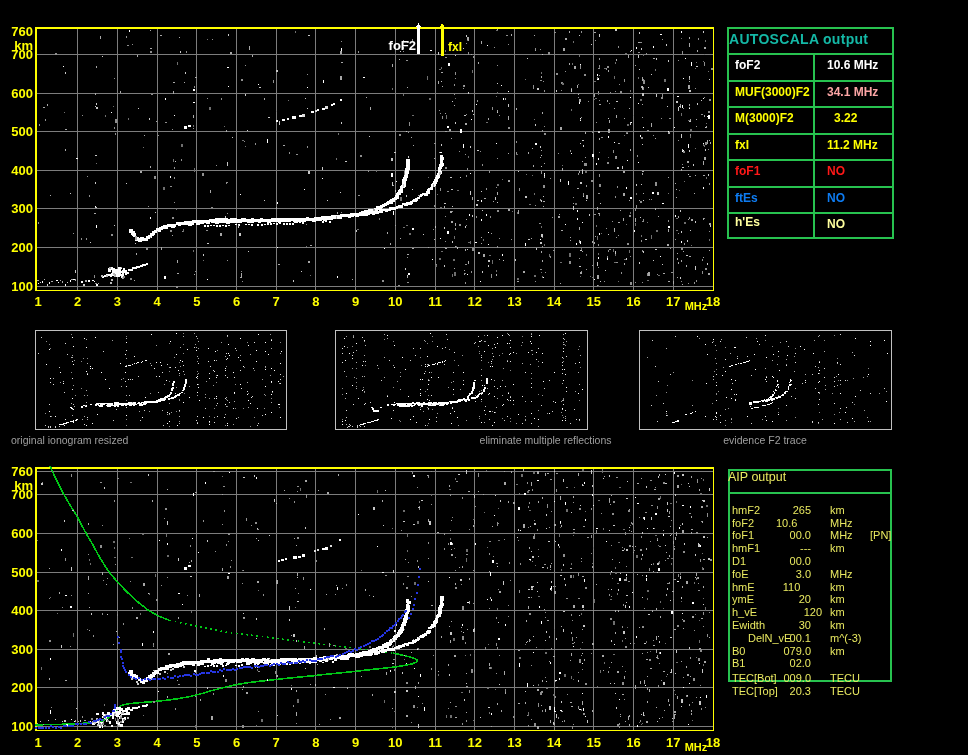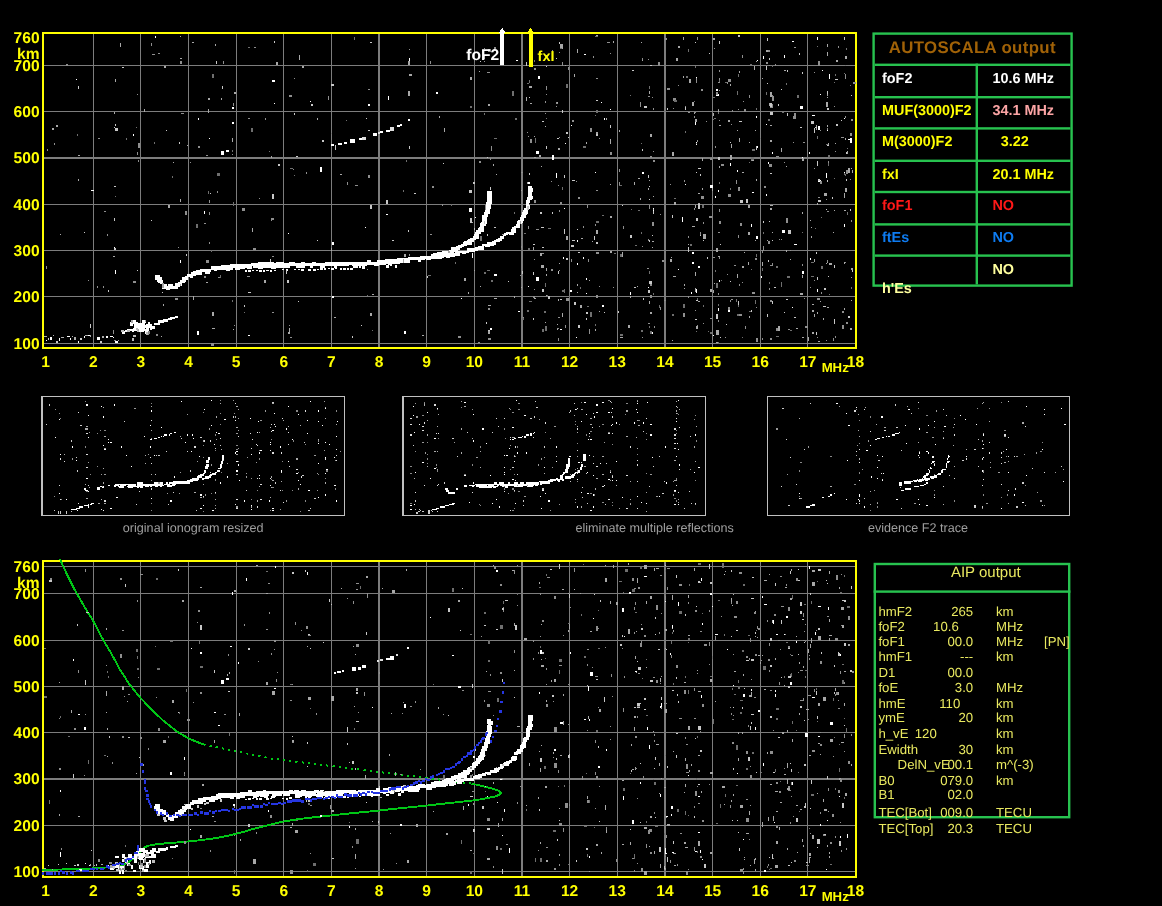--- a/index.html
+++ b/index.html
@@ -157,55 +157,55 @@
 <path fill="#aaaaaa" d="M522 342h1v1h-1z M522 363h1v1h-1z M580 355h1v1h-1z M509 335h1v1h-1z M510 396h1v1h-1z M425 371h1v1h-1z M424 340h1v1h-1z M479 416h1v1h-1z M478 346h1v1h-1z M497 398h1v1h-1z M496 407h1v1h-1z M492 353h1v1h-1z M491 363h1v1h-1z M492 348h1v1h-1z M563 334h1v1h-1z M563 400h1v1h-1z M364 355h1v1h-1z M364 376h1v1h-1z M364 391h1v1h-1z M531 373h1v1h-1z M494 380h1v1h-1z M453 381h1v1h-1z M453 394h1v1h-1z M579 420h1v1h-1z M579 384h1v1h-1z M578 372h1v1h-1z M538 426h1v1h-1z M513 404h1v1h-1z M502 380h1v1h-1z M502 395h1v1h-1z M481 360h1v1h-1z M481 390h1v1h-1z M481 380h1v1h-1z M353 337h1v1h-1z M356 350h1v1h-1z M356 362h1v1h-1z M356 388h1v1h-1z M563 344h1v1h-1z M563 342h1v1h-1z M481 355h1v1h-1z M345 398h1v1h-1z M346 424h1v1h-1z M393 365h1v1h-1z M487 388h1v1h-1z M525 401h1v1h-1z M525 416h1v1h-1z M525 420h1v1h-1z M428 364h1v1h-1z M384 377h1v1h-1z M384 357h1v1h-1z M384 334h1v1h-1z M531 334h1v1h-1z M531 350h1v1h-1z M532 354h1v1h-1z M530 364h1v1h-1z M564 339h1v1h-1z M484 341h1v1h-1z M484 422h1v1h-1z M427 364h1v1h-1z M400 376h1v1h-1z M400 389h1v1h-1z M387 338h1v1h-1z M562 383h1v1h-1z M562 400h1v1h-1z M565 418h1v1h-1z M566 341h1v1h-1z M565 416h1v1h-1z M362 376h1v1h-1z M365 345h1v1h-1z"></path>
 <path fill="#999999" d="M354 377h1v1h-1z M352 368h1v1h-1z M499 355h1v1h-1z M439 404h1v1h-1z M397 381h1v1h-1z M561 412h1v1h-1z M460 389h1v1h-1z M516 353h1v1h-1z M378 368h1v1h-1z M575 391h1v1h-1z M423 411h1v1h-1z M431 404h1v1h-1z M451 382h1v1h-1z M346 336h1v1h-1z M542 395h1v1h-1z M538 410h1v1h-1z M448 387h1v1h-1z M485 341h1v1h-1z M347 347h1v1h-1z M503 368h1v1h-1z M449 349h1v1h-1z M525 419h1v1h-1z M437 413h1v1h-1z M458 365h1v1h-1z M466 420h1v1h-1z M561 401h1v1h-1z M547 413h1v1h-1z M508 400h1v1h-1z M462 355h1v1h-1z M353 336h1v1h-1z M458 425h1v1h-1z M475 395h1v1h-1z M516 423h1v1h-1z"></path>
 <path fill="#ffffff" d="M753 401h2v1h-2z M753 401h1v2h-1z M754 401h1v2h-1z M755 401h2v2h-2z M756 401h1v2h-1z M757 401h2v2h-2z M758 401h2v1h-2z M761 400h1v1h-1z M762 400h2v2h-2z M764 399h1v2h-1z M766 399h1v1h-1z M768 398h1v1h-1z M769 397h1v1h-1z M770 397h2v2h-2z M770 396h2v1h-2z M771 396h2v1h-2z M772 395h1v2h-1z M772 394h1v1h-1z M773 394h1v2h-1z M774 393h1v1h-1z M774 392h1v2h-1z M775 390h2v1h-2z M775 389h1v1h-1z M776 386h1v1h-1z M777 385h1v1h-1z M777 384h2v1h-2z M777 380h1v2h-1z M758 401h1v1h-1z M760 401h1v1h-1z M762 401h2v1h-2z M765 400h2v2h-2z M765 400h2v1h-2z M766 400h2v2h-2z M767 399h2v2h-2z M768 399h2v2h-2z M769 399h1v2h-1z M770 399h1v1h-1z M771 399h2v2h-2z M772 398h2v2h-2z M773 398h2v2h-2z M774 398h1v1h-1z M775 397h1v1h-1z M776 397h2v2h-2z M777 397h2v1h-2z M778 396h2v2h-2z M779 396h2v2h-2z M779 396h1v2h-1z M781 395h1v1h-1z M782 394h2v2h-2z M783 394h1v1h-1z M784 393h2v1h-2z M784 392h1v1h-1z M785 391h1v2h-1z M786 391h2v1h-2z M788 388h1v2h-1z M788 386h1v2h-1z M789 385h2v1h-2z M789 384h2v2h-2z M789 382h1v1h-1z M790 381h1v1h-1z M790 380h2v1h-2z M790 379h1v2h-1z M749 402h3v3h-3z M751 408h1v1h-1z M752 408h1v1h-1z M754 407h1v1h-1z M755 407h1v1h-1z M756 407h1v1h-1z M757 407h1v1h-1z M758 407h1v1h-1z M762 405h1v1h-1z M763 405h1v1h-1z M764 405h1v1h-1z M765 405h1v1h-1z M767 404h1v1h-1z M768 404h1v1h-1z M769 404h1v1h-1z M770 403h1v1h-1z M771 403h1v1h-1z M772 402h1v1h-1z M672 422h1v1h-1z M673 422h1v1h-1z M674 422h1v1h-1z M675 421h2v1h-2z M676 421h1v1h-1z M677 421h2v1h-2z M677 420h2v1h-2z M678 420h1v1h-1z M685 414h1v1h-1z M686 414h1v1h-1z M690 413h1v1h-1z M691 413h1v1h-1z M692 412h1v1h-1z M695 411h1v1h-1z M729 366h1v1h-1z M730 366h1v1h-1z M731 365h1v1h-1z M732 365h1v1h-1z M735 364h1v1h-1z M736 364h1v1h-1z M738 363h1v1h-1z M740 363h1v1h-1z M741 363h1v1h-1z M743 362h1v1h-1z M744 362h1v1h-1z M745 362h1v1h-1z M746 361h1v1h-1z M747 361h1v1h-1z M748 361h1v1h-1z M749 360h1v1h-1z M870 345h1v1h-1z M870 341h1v1h-1z M834 423h1v1h-1z M778 387h1v1h-1z M779 370h1v1h-1z M778 414h1v1h-1z M773 377h1v1h-1z M772 421h1v1h-1z M773 354h1v1h-1z M773 391h1v1h-1z M705 416h1v1h-1z M705 344h1v1h-1z M840 393h1v1h-1z M725 371h1v1h-1z M726 397h1v1h-1z M804 349h1v1h-1z M805 380h1v1h-1z M666 411h1v1h-1z M813 353h1v1h-1z M845 412h1v1h-1z M713 339h1v1h-1z M766 420h1v1h-1z M766 357h1v1h-1z M765 379h1v1h-1z M731 379h1v1h-1z M731 389h1v1h-1z M731 398h1v1h-1z M852 418h1v1h-1z M819 362h1v1h-1z M819 370h1v1h-1z M818 373h1v1h-1z M818 392h1v1h-1z M819 381h1v1h-1z M735 347h1v1h-1z M735 380h1v1h-1z M735 400h1v1h-1z M716 412h1v1h-1z M716 413h1v1h-1z M716 385h1v1h-1z M720 422h1v1h-1z M868 374h1v1h-1z M800 346h1v1h-1z M749 403h1v1h-1z M736 394h1v1h-1z M772 376h1v1h-1z M884 340h1v1h-1z M715 416h1v1h-1z M707 354h1v1h-1z M791 384h1v1h-1z M886 401h1v1h-1z M755 369h1v1h-1z M787 355h1v1h-1z M855 338h1v1h-1z M855 396h1v1h-1z M754 354h1v1h-1z M766 377h1v1h-1z M765 416h1v1h-1z M747 416h1v1h-1z M838 374h1v1h-1z M706 383h1v1h-1z M778 351h1v1h-1z M887 353h1v1h-1z M697 336h1v1h-1z M757 341h1v1h-1z M734 347h1v1h-1z M722 375h1v1h-1z"></path>
 <path fill="#dddddd" d="M870 393h1v1h-1z M834 377h1v1h-1z M834 386h1v1h-1z M716 374h1v1h-1z M716 400h1v1h-1z M716 417h1v1h-1z M840 380h1v1h-1z M840 408h1v1h-1z M840 364h1v1h-1z M840 334h1v1h-1z M725 359h1v1h-1z M805 382h1v1h-1z M666 415h1v1h-1z M737 358h1v1h-1z M812 421h1v1h-1z M845 380h1v1h-1z M846 407h1v1h-1z M837 362h1v1h-1z M713 376h1v1h-1z M712 342h1v1h-1z M713 419h1v1h-1z M766 381h1v1h-1z M765 335h1v1h-1z M824 377h1v1h-1z M824 368h1v1h-1z M795 362h1v1h-1z M795 353h1v1h-1z M795 398h1v1h-1z M834 403h1v1h-1z M834 381h1v1h-1z M818 382h1v1h-1z M735 399h1v1h-1z M734 394h1v1h-1z M854 355h1v1h-1z M716 419h1v1h-1z M720 341h1v1h-1z M868 421h1v1h-1z M786 341h1v1h-1z M786 405h1v1h-1z M786 365h1v1h-1z M818 404h1v1h-1z M819 399h1v1h-1z"></path>
 <path fill="#888888" d="M834 335h1v1h-1z M834 414h1v1h-1z M716 350h1v1h-1z M716 394h1v1h-1z M778 408h1v1h-1z M778 395h1v1h-1z M778 412h1v1h-1z M772 346h1v1h-1z M839 412h1v1h-1z M725 425h1v1h-1z M725 347h1v1h-1z M666 413h1v1h-1z M666 392h1v1h-1z M667 385h1v1h-1z M692 380h1v1h-1z M838 380h1v1h-1z M837 358h1v1h-1z M712 403h1v1h-1z M713 341h1v1h-1z M765 340h1v1h-1z M766 376h1v1h-1z M824 340h1v1h-1z M731 418h1v1h-1z M731 422h1v1h-1z M795 348h1v1h-1z M795 417h1v1h-1z M819 412h1v1h-1z M818 423h1v1h-1z M854 404h1v1h-1z M716 393h1v1h-1z M716 369h1v1h-1z M868 368h1v1h-1z M867 376h1v1h-1z M786 364h1v1h-1z M819 373h1v1h-1z M819 392h1v1h-1z"></path>
 <path fill="#aaaaaa" d="M715 345h1v1h-1z M715 358h1v1h-1z M778 386h1v1h-1z M778 356h1v1h-1z M772 360h1v1h-1z M840 384h1v1h-1z M840 419h1v1h-1z M725 420h1v1h-1z M725 409h1v1h-1z M805 374h1v1h-1z M666 348h1v1h-1z M667 415h1v1h-1z M692 405h1v1h-1z M737 356h1v1h-1z M837 385h1v1h-1z M837 363h1v1h-1z M713 379h1v1h-1z M765 368h1v1h-1z M825 385h1v1h-1z M825 389h1v1h-1z M824 351h1v1h-1z M731 419h1v1h-1z M730 353h1v1h-1z M852 352h1v1h-1z M795 388h1v1h-1z M794 371h1v1h-1z M819 361h1v1h-1z M854 421h1v1h-1z M716 382h1v1h-1z M716 363h1v1h-1z M721 339h1v1h-1z M786 359h1v1h-1z M786 420h1v1h-1z M819 335h1v1h-1z M818 336h1v1h-1z M818 367h1v1h-1z"></path>
 <path fill="#999999" d="M647 357h1v1h-1z M656 395h1v1h-1z M777 364h1v1h-1z M762 419h1v1h-1z M794 356h1v1h-1z M867 417h1v1h-1z M723 367h1v1h-1z M780 342h1v1h-1z M879 393h1v1h-1z M832 393h1v1h-1z M699 338h1v1h-1z M756 338h1v1h-1z M714 371h1v1h-1z M819 393h1v1h-1z M847 380h1v1h-1z M718 391h1v1h-1z M822 419h1v1h-1z M853 378h1v1h-1z M870 421h1v1h-1z M728 408h1v1h-1z M836 376h1v1h-1z M864 410h1v1h-1z M673 372h1v1h-1z M863 377h1v1h-1z M814 340h1v1h-1z M886 391h1v1h-1z"></path>
 <path fill="#cccccc" d="M651 405h1v1h-1z M884 388h1v1h-1z M788 346h1v1h-1z M802 383h1v1h-1z M818 422h1v1h-1z M812 422h1v1h-1z M847 422h1v1h-1z M732 383h1v1h-1z M658 381h1v1h-1z M852 402h1v1h-1z M670 374h1v1h-1z M720 415h1v1h-1z M746 337h1v1h-1z M751 375h1v1h-1z M751 423h1v1h-1z M815 366h1v1h-1z M652 340h1v1h-1z M747 356h1v1h-1z M663 403h1v1h-1z M657 421h1v1h-1z M815 388h1v1h-1z M759 344h1v1h-1z M791 396h1v1h-1z M860 390h1v1h-1z M812 374h1v1h-1z M675 336h1v1h-1z M655 366h1v1h-1z M750 406h1v1h-1z"></path>
 </svg>
 <div style="position:absolute;left:727px;top:26.8px;width:166.5px;height:212px;border:2px solid #27c24f;box-sizing:border-box">
-<div style="position:absolute;left:0;top:2px;width:100%;height:26.5px;line-height:26.5px;text-align:center;color:#a16207;font:bold 14px 'Liberation Sans',sans-serif;letter-spacing:.3px">AUTOSCALA output</div>
+<div style="position:absolute;left:0;top:2px;width:100%;height:26.5px;line-height:26.5px;text-align:left;color:#14b8a6;font:bold 14px 'Liberation Sans',sans-serif;letter-spacing:.3px">AUTOSCALA output</div>
 <div style="position:absolute;left:0;top:24.6px;width:100%;height:2px;background:#27c24f"></div>
 <div style="position:absolute;left:6px;top:29.6px;height:24.5px;line-height:24.5px;color:#ffffff;font:bold 12px 'Liberation Sans',sans-serif">foF2</div>
 <div style="position:absolute;left:98px;top:29.6px;height:24.5px;line-height:24.5px;color:#ffffff;font:bold 12px 'Liberation Sans',sans-serif">10.6 MHz</div>
 <div style="position:absolute;left:0;top:51.1px;width:100%;height:2px;background:#27c24f"></div>
 <div style="position:absolute;left:6px;top:56.1px;height:24.5px;line-height:24.5px;color:#ffff00;font:bold 12px 'Liberation Sans',sans-serif">MUF(3000)F2</div>
 <div style="position:absolute;left:98px;top:56.1px;height:24.5px;line-height:24.5px;color:#fca5a5;font:bold 12px 'Liberation Sans',sans-serif">34.1 MHz</div>
 <div style="position:absolute;left:0;top:77.6px;width:100%;height:2px;background:#27c24f"></div>
 <div style="position:absolute;left:6px;top:82.6px;height:24.5px;line-height:24.5px;color:#ffff00;font:bold 12px 'Liberation Sans',sans-serif">M(3000)F2</div>
 <div style="position:absolute;left:105px;top:82.6px;height:24.5px;line-height:24.5px;color:#ffff00;font:bold 12px 'Liberation Sans',sans-serif">3.22</div>
 <div style="position:absolute;left:0;top:104.1px;width:100%;height:2px;background:#27c24f"></div>
 <div style="position:absolute;left:6px;top:109.1px;height:24.5px;line-height:24.5px;color:#ffff00;font:bold 12px 'Liberation Sans',sans-serif">fxI</div>
-<div style="position:absolute;left:98px;top:109.1px;height:24.5px;line-height:24.5px;color:#ffff00;font:bold 12px 'Liberation Sans',sans-serif">20.1 MHz</div>
+<div style="position:absolute;left:98px;top:109.1px;height:24.5px;line-height:24.5px;color:#ffff00;font:bold 12px 'Liberation Sans',sans-serif">11.2 MHz</div>
 <div style="position:absolute;left:0;top:130.6px;width:100%;height:2px;background:#27c24f"></div>
 <div style="position:absolute;left:6px;top:135.6px;height:24.5px;line-height:24.5px;color:#ff1818;font:bold 12px 'Liberation Sans',sans-serif">foF1</div>
 <div style="position:absolute;left:98px;top:135.6px;height:24.5px;line-height:24.5px;color:#ff1818;font:bold 12px 'Liberation Sans',sans-serif">NO</div>
 <div style="position:absolute;left:0;top:157.1px;width:100%;height:2px;background:#27c24f"></div>
 <div style="position:absolute;left:6px;top:162.1px;height:24.5px;line-height:24.5px;color:#0e7cf2;font:bold 12px 'Liberation Sans',sans-serif">ftEs</div>
 <div style="position:absolute;left:98px;top:162.1px;height:24.5px;line-height:24.5px;color:#0e7cf2;font:bold 12px 'Liberation Sans',sans-serif">NO</div>
 <div style="position:absolute;left:0;top:183.6px;width:100%;height:2px;background:#27c24f"></div>
-<div style="position:absolute;left:6px;top:204px;height:24.5px;line-height:24.5px;color:#ffff9e;font:bold 12px 'Liberation Sans',sans-serif">h'Es</div>
+<div style="position:absolute;left:6px;top:186px;height:24.5px;line-height:24.5px;color:#ffff9e;font:bold 12px 'Liberation Sans',sans-serif">h'Es</div>
 <div style="position:absolute;left:98px;top:188.6px;height:24.5px;line-height:24.5px;color:#ffff9e;font:bold 12px 'Liberation Sans',sans-serif">NO</div>
 <div style="position:absolute;left:83.5px;top:24.6px;bottom:0;width:2px;background:#27c24f"></div>
 </div>
 <div style="position:absolute;left:728px;top:468.8px;width:163.5px;height:213px;border:2px solid #27c24f;box-sizing:border-box"></div>
 <div style="position:absolute;left:728px;top:492.4px;width:163.5px;height:2px;background:#27c24f"></div>
-<div style="position:absolute;left:728px;top:470px;width:187px;height:22px;line-height:22px;text-align:center;color:#e9e960;font:12.5px 'Liberation Sans',sans-serif">AIP output</div>
+<div style="position:absolute;left:728px;top:470px;width:187px;height:22px;line-height:22px;text-align:left;color:#e9e960;font:12.5px 'Liberation Sans',sans-serif">AIP output</div>
 <div style="position:absolute;left:732px;top:503.8px;width:160px;height:13px;line-height:13px;color:#e9e960;font:11px 'Liberation Sans',sans-serif">
       <span style="position:absolute;left:0">hmF2</span>
       <span style="position:absolute;left:32px;width:47px;text-align:right">265</span>
       <span style="position:absolute;left:98px">km</span>
     </div>
 <div style="position:absolute;left:732px;top:516.6px;width:160px;height:13px;line-height:13px;color:#e9e960;font:11px 'Liberation Sans',sans-serif">
       <span style="position:absolute;left:0">foF2</span>
-      <span style="position:absolute;left:20px;width:47px;text-align:right">10.6</span>
+      <span style="position:absolute;left:44px;width:47px;text-align:left">10.6</span>
       <span style="position:absolute;left:98px">MHz</span>
     </div>
 <div style="position:absolute;left:732px;top:529.4px;width:160px;height:13px;line-height:13px;color:#e9e960;font:11px 'Liberation Sans',sans-serif">
       <span style="position:absolute;left:0">foF1</span>
       <span style="position:absolute;left:32px;width:47px;text-align:right">00.0</span>
       <span style="position:absolute;left:98px">MHz</span>
       <span style="position:absolute;left:138px">[PN]</span>
     </div>
 <div style="position:absolute;left:732px;top:542.2px;width:160px;height:13px;line-height:13px;color:#e9e960;font:11px 'Liberation Sans',sans-serif">
       <span style="position:absolute;left:0">hmF1</span>
@@ -227,21 +227,21 @@
       <span style="position:absolute;left:36px;width:47px;text-align:center">110</span>
       <span style="position:absolute;left:98px">km</span>
     </div>
 <div style="position:absolute;left:732px;top:593.4px;width:160px;height:13px;line-height:13px;color:#e9e960;font:11px 'Liberation Sans',sans-serif">
       <span style="position:absolute;left:0">ymE</span>
       <span style="position:absolute;left:32px;width:47px;text-align:right">20</span>
       <span style="position:absolute;left:98px">km</span>
     </div>
 <div style="position:absolute;left:732px;top:606.2px;width:160px;height:13px;line-height:13px;color:#e9e960;font:11px 'Liberation Sans',sans-serif">
       <span style="position:absolute;left:0">h_vE</span>
-      <span style="position:absolute;left:16px;width:47px;text-align:center">120</span>
+      <span style="position:absolute;left:43px;width:47px;text-align:right">120</span>
       <span style="position:absolute;left:98px">km</span>
     </div>
 <div style="position:absolute;left:732px;top:619.0px;width:160px;height:13px;line-height:13px;color:#e9e960;font:11px 'Liberation Sans',sans-serif">
       <span style="position:absolute;left:0">Ewidth</span>
       <span style="position:absolute;left:32px;width:47px;text-align:right">30</span>
       <span style="position:absolute;left:98px">km</span>
     </div>
 <div style="position:absolute;left:732px;top:631.8px;width:160px;height:13px;line-height:13px;color:#e9e960;font:11px 'Liberation Sans',sans-serif">
       <span style="position:absolute;left:16px">DelN_vE</span>
       <span style="position:absolute;left:32px;width:47px;text-align:right">00.1</span>
@@ -261,20 +261,20 @@
       <span style="position:absolute;left:0">TEC[Bot]</span>
       <span style="position:absolute;left:32px;width:47px;text-align:right">009.0</span>
       <span style="position:absolute;left:98px">TECU</span>
     </div>
 <div style="position:absolute;left:732px;top:684.7px;width:160px;height:13px;line-height:13px;color:#e9e960;font:11px 'Liberation Sans',sans-serif">
       <span style="position:absolute;left:0">TEC[Top]</span>
       <span style="position:absolute;left:32px;width:47px;text-align:right">20.3</span>
       <span style="position:absolute;left:98px">TECU</span>
     </div>
 <div style="position:absolute;left:161px;top:434px;width:0;overflow:visible">
-      <div style="position:relative;left:-150px;width:300px;text-align:center;color:#9f9f9f;font:10.5px 'Liberation Sans',sans-serif">original ionogram resized</div>
+      <div style="position:relative;left:-150px;width:300px;text-align:left;color:#9f9f9f;font:10.5px 'Liberation Sans',sans-serif">original ionogram resized</div>
     </div>
 <div style="position:absolute;left:461.5px;top:434px;width:0;overflow:visible">
       <div style="position:relative;left:-150px;width:300px;text-align:right;color:#9f9f9f;font:10.5px 'Liberation Sans',sans-serif">eliminate multiple reflections</div>
     </div>
 <div style="position:absolute;left:765px;top:434px;width:0;overflow:visible">
       <div style="position:relative;left:-150px;width:300px;text-align:center;color:#9f9f9f;font:10.5px 'Liberation Sans',sans-serif">evidence F2 trace</div>
     </div>
 </div>
 </body></html>

